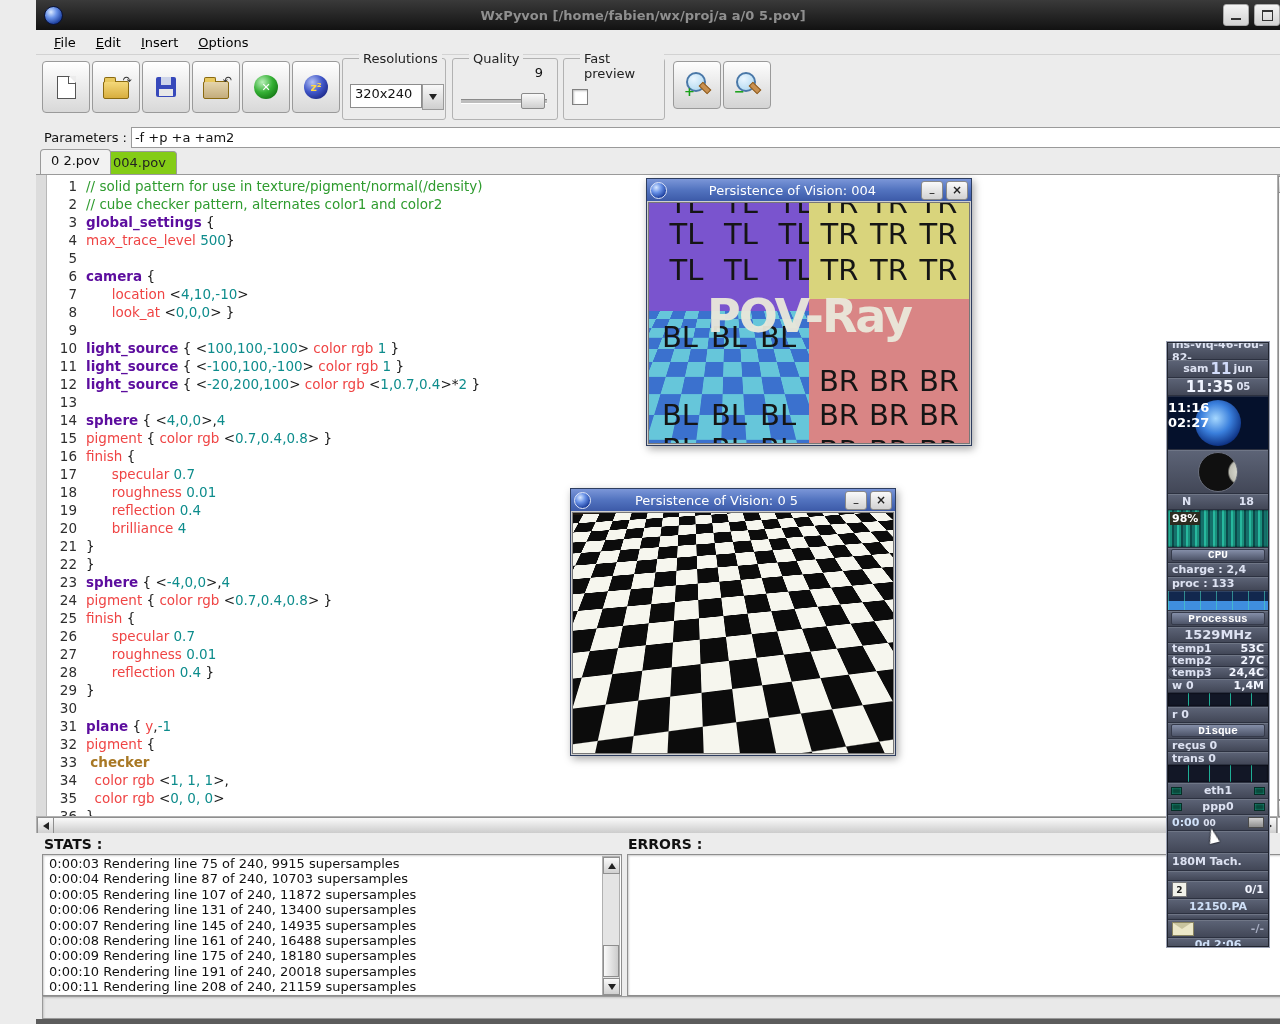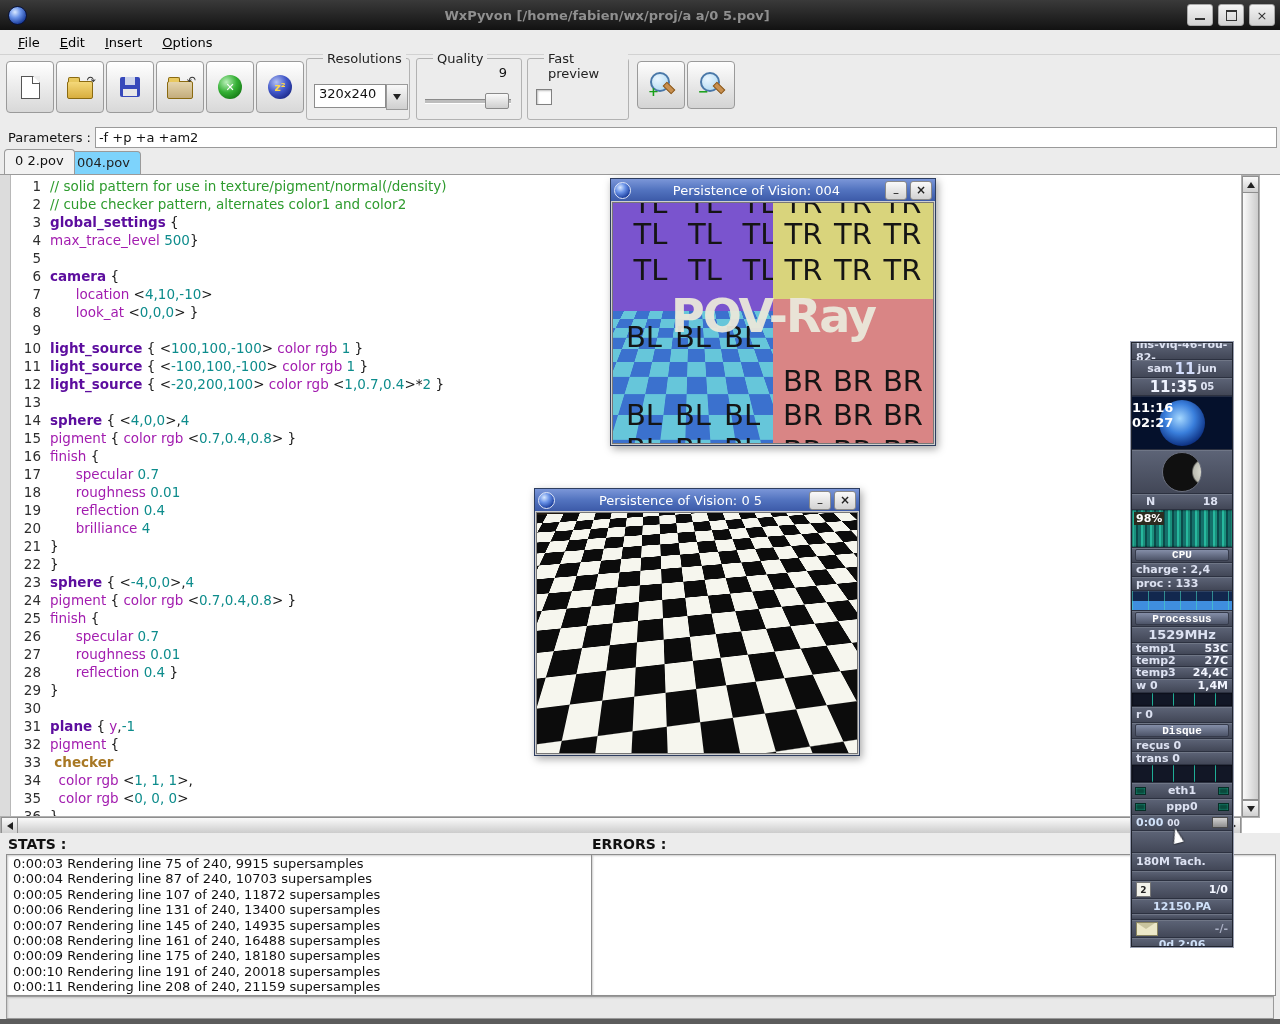--- a/index.html
+++ b/index.html
@@ -1,19 +1,19 @@
 <!DOCTYPE html>
 <html><head>
 <meta charset="utf-8">
 <style>
   html,body{margin:0;padding:0;}
   body{width:1280px;height:1024px;position:relative;background:#ececec;
        font-family:"DejaVu Sans","Liberation Sans",sans-serif;font-size:13px;color:#111;
        overflow:hidden;}
-  #app{position:absolute;inset:0;}
+  #app{position:absolute;inset:0;margin-left:36px;}
 
   
   #titlebar{position:absolute;left:0;top:0;width:1280px;height:30px;
     background:linear-gradient(180deg,#3a3a3a,#121212);display:flex;align-items:center;}
   .pov-ball{width:17px;height:17px;border-radius:50%;
     background:radial-gradient(circle at 35% 30%,#d8e8ff 0%,#6a93e8 35%,#1c3f9e 75%,#0a1d55 100%);
     border:1px solid #08123a;flex:none;}
   #titlebar .pov-ball{margin-left:8px;}
   #title-text{flex:1;text-align:center;color:#8f8f8f;font-weight:bold;font-size:13px;}
   .winctl{width:24px;height:20px;margin-right:5px;border:1px solid #aaa;border-radius:3px;
@@ -82,35 +82,35 @@
     display:flex;align-items:center;}
   #params-label{margin-left:8px;white-space:pre;}
   #params-input{flex:1;margin:0 3px 0 4px;height:19px;background:#fff;border:1px solid #9a9a9a;
     font-size:13px;padding:0 3px;display:flex;align-items:center;}
 
   
   #tabbar{position:absolute;left:0;top:149px;width:1280px;height:25px;}
   .tab{position:absolute;bottom:0;border:1px solid #9a9a9a;border-bottom:none;border-radius:4px 4px 0 0;
     padding:3px 10px 4px 10px;font-size:13px;}
   .tab.active{left:4px;background:#f2f2f2;height:17px;z-index:2;}
-  .tab.inactive{left:66px;background:#7dd3fc;height:15px;color:#222;}
+  .tab.inactive{left:66px;background:#84cc16;height:15px;color:#222;}
 
   
   #editor{position:absolute;left:0;top:174px;width:1280px;height:658px;background:#fff;
     border-top:1px solid #9a9a9a;overflow:hidden;}
   #margin-strip{position:absolute;left:0;top:0;width:10px;height:641px;background:#dcdcdc;
     border-right:1px solid #b8b8b8;}
   #code-lines{position:absolute;left:11px;top:2px;right:40px;}
   .code-line{height:18px;display:flex;font-size:13.5px;line-height:18px;}
   .ln{width:30px;text-align:right;padding-right:9px;color:#2e2e2e;flex:none;}
   .lc{white-space:pre;}
   .tk-p{color:#1a1a1a;}
   .tk-c{color:#2e9b2e;}
   .tk-k{color:#5c0d9e;font-weight:bold;}
-  .tk-i{color:#a21caf;}
+  .tk-i{color:#ef4444;}
   .tk-n{color:#0d8c8c;}
   .tk-w{color:#a87824;font-weight:bold;}
 
   
   .sb-track{position:absolute;background:#e4e4e4;border:1px solid #b0b0b0;}
   .sb-arrow{position:absolute;width:15px;height:15px;background:linear-gradient(#fafafa,#d0d0d0);
     border:1px solid #909090;display:flex;align-items:center;justify-content:center;}
   .tri-up{width:0;height:0;border-left:4px solid transparent;border-right:4px solid transparent;border-bottom:6px solid #222;}
   .tri-down{width:0;height:0;border-left:4px solid transparent;border-right:4px solid transparent;border-top:6px solid #222;}
   .tri-left{width:0;height:0;border-top:4px solid transparent;border-bottom:4px solid transparent;border-right:6px solid #222;}
@@ -126,21 +126,21 @@
   #hthumb{position:absolute;left:16px;top:0px;height:15px;right:16px;
     background:linear-gradient(#fafafa,#cccccc);border:1px solid #8e8e8e;}
 
   
   #bottom{position:absolute;left:0;top:836px;width:1280px;height:160px;background:#ececec;}
   .pane-label{position:absolute;top:0;font-weight:bold;font-size:14px;}
   #stats-label{left:8px;}
   #errors-label{left:592px;}
   .pane-box{position:absolute;top:18px;height:140px;background:#fff;border:1px solid #8e8e8e;
     box-shadow:inset 1px 1px 2px rgba(0,0,0,.2);overflow:hidden;}
-  #stats-box{left:6px;width:578px;padding-left:32px;}
+  #stats-box{left:6px;width:578px;}
   #errors-box{left:591px;width:683px;}
   #stats-list{position:absolute;left:6px;top:1px;right:20px;}
   .stats-line{height:15.4px;font-size:13px;line-height:15.4px;white-space:nowrap;}
   #stats-scroll{right:1px;top:1px;width:16px;height:138px;}
   #stats-scroll .up{left:0;top:0;}
   #stats-scroll .down{left:0;bottom:0;}
   #stats-thumb{position:absolute;left:0;top:88px;width:14px;height:30px;
     background:linear-gradient(90deg,#fafafa,#cccccc);border:1px solid #8e8e8e;}
   #statusbar{position:absolute;left:6px;top:996px;width:1266px;height:21px;background:#e9e9e9;
     border:1px solid #9a9a9a;box-shadow:inset 1px 1px 2px rgba(0,0,0,.15);}
@@ -687,21 +687,21 @@
     <div class="g-sec g-center" style="height:16px;font-size:13px">1529MHz</div>
     <div id="g-temps">
         <div class="g-sec g-between" style="height: 12px; font-size: 11px;">
           <span>temp1</span>
           <span class="g-val">53C</span>
         </div>
         <div class="g-sec g-between" style="height: 12px; font-size: 11px;">
           <span>temp2</span>
           <span class="g-val">27C</span>
         </div>
-        <div class="g-sec g-between" style="height: 12px; font-size: 11px;">
+        <div class="g-sec g-between" style="height: 12px; font-size: 11px; border-radius: 6px;">
           <span>temp3</span>
           <span class="g-val">24,4C</span>
         </div>
       </div>
     <div class="g-sec g-between" style="height:14px">
       <span>w 0</span>
       <span class="g-val">1,4M</span>
     </div>
     <div class="g-sec g-chart-dark" style="height:14px"></div>
     <div class="g-sec" style="height:16px">r 0</div>
@@ -724,21 +724,21 @@
     <div class="g-sec g-between" style="height:16px">
       <span><span class="g-cyan">0:00</span>
       <span style="font-size:9px">00</span></span>
       <span class="g-btn"></span>
     </div>
     <div class="g-sec" style="height:22px"></div>
     <div class="g-sec" style="height:18px">180M Tach.</div>
     <div class="g-sec" style="height:10px"></div>
     <div class="g-sec g-between" style="height:18px">
       <span class="stamp">2</span>
-      <span class="g-val">1/0</span>
+      <span class="g-val">0/1</span>
     </div>
     <div class="g-sec g-center g-cyan" style="height:15px">12150.PA</div>
     <div class="g-sec" style="height:6px"></div>
     <div class="g-sec g-between" style="height:18px">
       <span class="envelope"></span>
       <span style="color:#aab0c4">-/-</span>
     </div>
     <div class="g-sec g-center g-cyan" style="height:13px">0d 2:06</div>
   </div>
 

